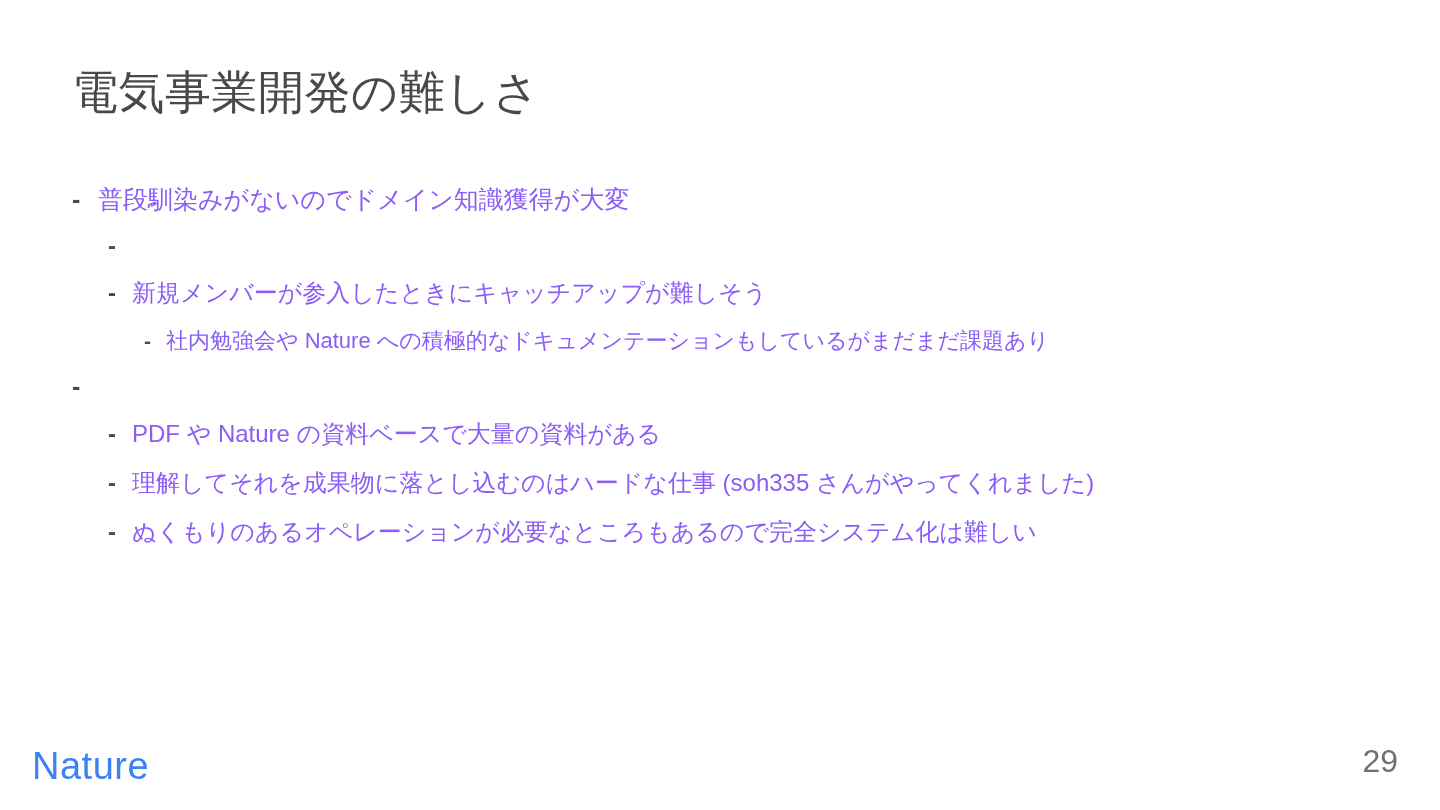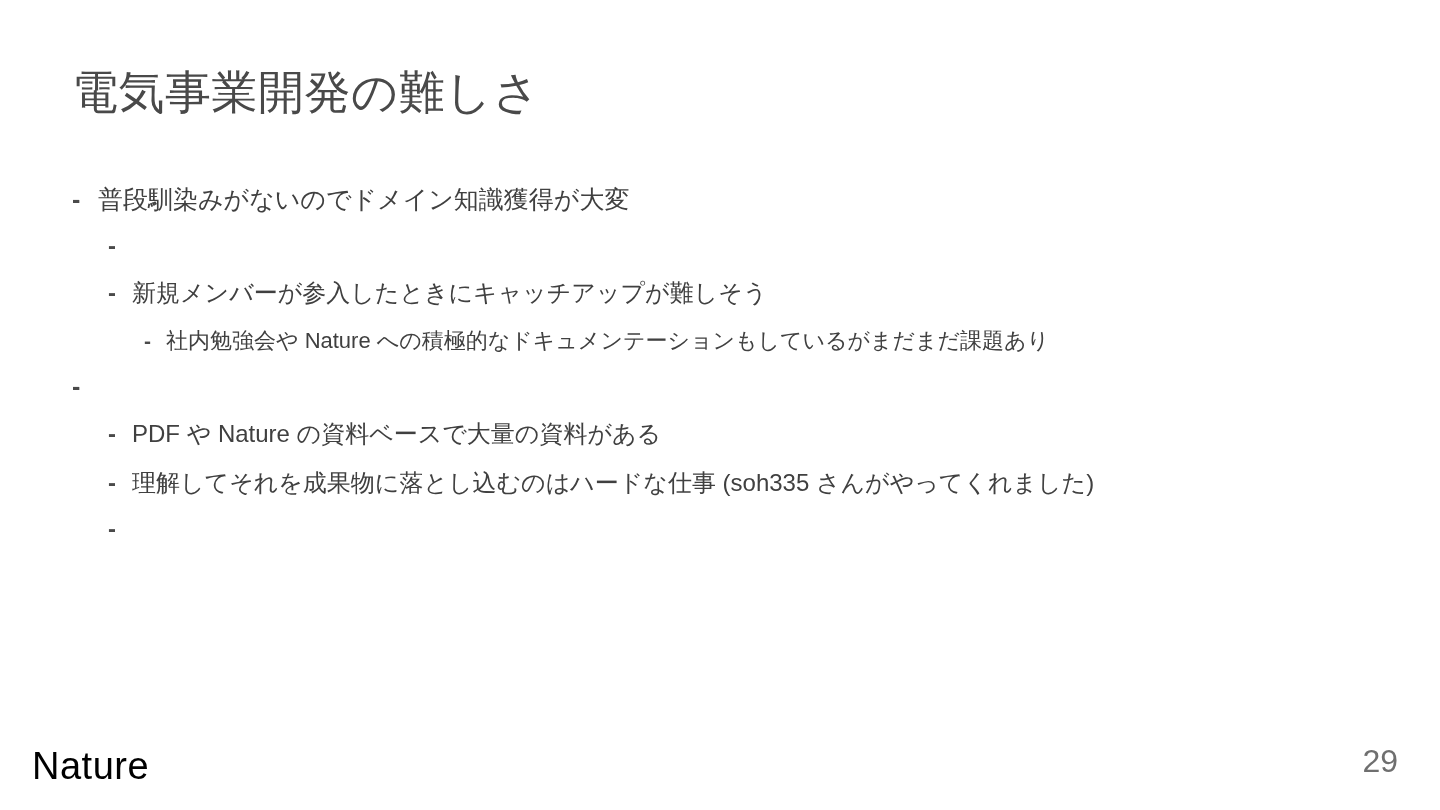--- a/index.html
+++ b/index.html
@@ -41,21 +41,21 @@
     display: flex;
     align-items: baseline;
     margin-bottom: 16px;
   }
   .bullet .dash {
     flex: none;
     color: #4a4a4a;
     font-weight: 700;
   }
   .bullet .text {
-    color: #404040;
+    color: #8b5cf6;
     font-weight: 400;
   }
   
   .lvl1 {
     margin-left: 0;
   }
   .lvl1 .dash {
     font-size: 25px;
     width: 26px;
   }
@@ -85,21 +85,21 @@
   }
   .lvl3 .text {
     font-size: 22px;
     line-height: 31px;
   }
   .brand {
     position: absolute;
     left: 32px;
     bottom: 22px;
     font-size: 38px;
-    color: #000000;
+    color: #3b82f6;
     letter-spacing: 0.5px;
     font-weight: 400;
     text-align: right;
   }
   .page-number {
     position: absolute;
     right: 42px;
     bottom: 30px;
     font-size: 32px;
     color: #6f6f6f;
@@ -143,20 +143,21 @@
       <span class="text">PDF や Nature の資料ベースで大量の資料がある</span>
     </div>
 
     <div class="bullet lvl2">
       <span class="dash">-</span>
       <span class="text">理解してそれを成果物に落とし込むのはハードな仕事 (soh335 さんがやってくれました)</span>
     </div>
 
     <div class="bullet lvl2">
       <span class="dash">-</span>
+      <span class="text">ぬくもりのあるオペレーションが必要なところもあるので完全システム化は難しい</span>
     </div>
 
   </div>
 
   <div class="brand">Nature</div>
   <div class="page-number">29</div>
 
 </div>
 
 </body></html>

